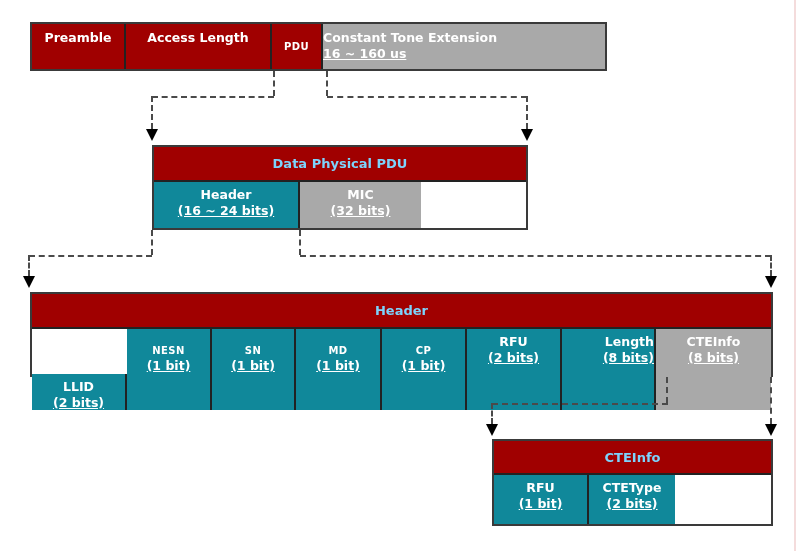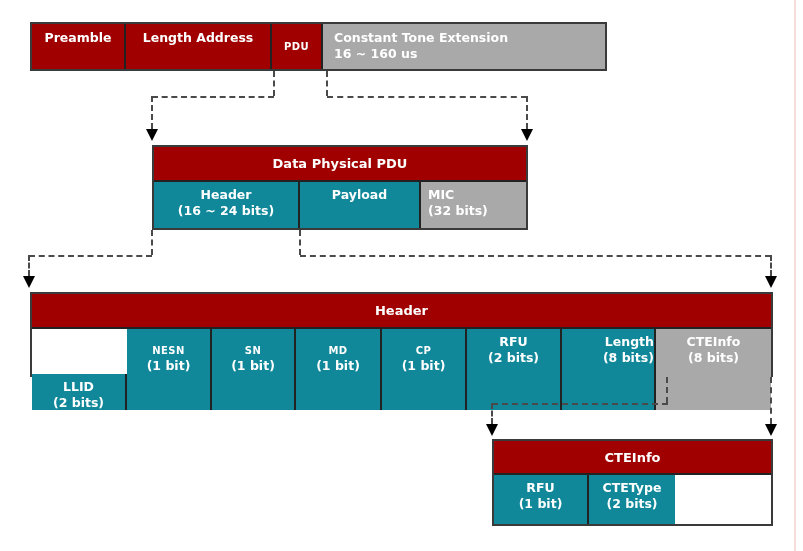--- a/index.html
+++ b/index.html
@@ -2,47 +2,47 @@
 <html><head>
 <meta charset="utf-8">
 <style>
   html,body{margin:0;padding:0;background:#ffffff;width:803px;height:551px;overflow:hidden;}
   .canvas{position:relative;width:803px;height:551px;background:#ffffff;
           font-family:"DejaVu Sans","Liberation Sans",sans-serif;border-radius:28px;}
 
   
   .row{position:absolute;display:flex;border:2px solid #3a3a3a;box-sizing:border-box;}
   .box{position:absolute;border:2px solid #3a3a3a;box-sizing:border-box;display:flex;flex-direction:column;}
-  .box-title{background:#a00000;color:#ffffff;font-weight:bold;font-size:13px;
+  .box-title{background:#a00000;color:#7dd3fc;font-weight:bold;font-size:13px;
              display:flex;align-items:center;justify-content:center;
              height:33px;border-bottom:2px solid #222;flex:none;}
   .box-cells{display:flex;flex:1;}
 
   .cell{box-sizing:border-box;display:flex;flex-direction:column;align-items:center;
         padding-top:5px;color:#ffffff;font-weight:bold;border-right:2px solid #222;
         overflow:hidden;}
   .cell.last{border-right:none;}
   .red{background:#a00000;}
   .teal{background:#10889a;}
   .gray{background:#a9a9a9;}
 
   .lbl{font-size:12.5px;line-height:16px;white-space:nowrap;}
-  .sub{font-size:12.5px;line-height:15px;white-space:nowrap;}
+  .sub{font-size:12.5px;line-height:15px;white-space:nowrap;text-decoration:underline;}
   .sm .lbl{font-size:10px;line-height:14px;letter-spacing:.4px;margin-top:10px;}
   .leftalign{align-items:flex-start;}
 
   
   .top-row{left:30px;top:22px;width:577px;height:49px;}
   .top-row .cell{padding-top:6px;}
   .w-preamble{flex:0 0 94px;}
   .w-access{flex:0 0 146px;}
   .w-pdu{flex:0 0 51px;}
   .w-crc{flex:0 0 50px;}
   .w-cte{flex:1;}
-  .w-cte{padding-left:11px;}
+  .w-cte{}
 
   
   .pdu-box{left:152px;top:145px;width:376px;height:85px;}
   .pdu-box .box-cells .cell:nth-child(1){flex:0 0 146px;}
   .pdu-box .box-cells .cell:nth-child(2){flex:0 0 121px;}
   .pdu-box .box-cells .cell:nth-child(3){flex:1;align-items:flex-start;padding-left:7px;}
 
   
   .header-box{left:30px;top:292px;width:743px;height:85px;}
   .header-box .box-cells .cell:nth-child(1){flex:0 0 95px;margin-top:45px;}
@@ -73,21 +73,21 @@
 </head>
 <body>
 
 <div class="canvas">
 
   <div class="row top-row">
     <div class="cell red w-preamble">
       <span class="lbl">Preamble</span>
     </div>
     <div class="cell red w-access">
-      <span class="lbl">Length Address</span>
+      <span class="lbl">Access Length</span>
     </div>
     <div class="cell red w-pdu sm">
       <span class="lbl">PDU</span>
     </div>
     <div class="cell gray w-cte last leftalign">
       <span class="lbl">Constant Tone Extension</span>
       <span class="sub">16 ~ 160 us</span>
     </div>
   </div>
 
@@ -100,23 +100,20 @@
   <div class="dash-h" style="left:327px;top:96px;width:200px;"></div>
   <div class="dash-v" style="left:526px;top:96px;height:33px;"></div>
   <div class="arrow" style="left:521px;top:129px;"></div>
 
   <div class="box pdu-box">
     <div class="box-title">Data Physical PDU</div>
     <div class="box-cells">
       <div class="cell teal">
         <span class="lbl">Header</span>
         <span class="sub">(16 ~ 24 bits)</span>
-      </div>
-      <div class="cell teal">
-        <span class="lbl">Payload</span>
       </div>
       <div class="cell gray last">
         <span class="lbl">MIC</span>
         <span class="sub">(32 bits)</span>
       </div>
     </div>
   </div>
 
   <div class="dash-v" style="left:151px;top:230px;height:25px;"></div>
   <div class="dash-h" style="left:29px;top:255px;width:123px;"></div>

